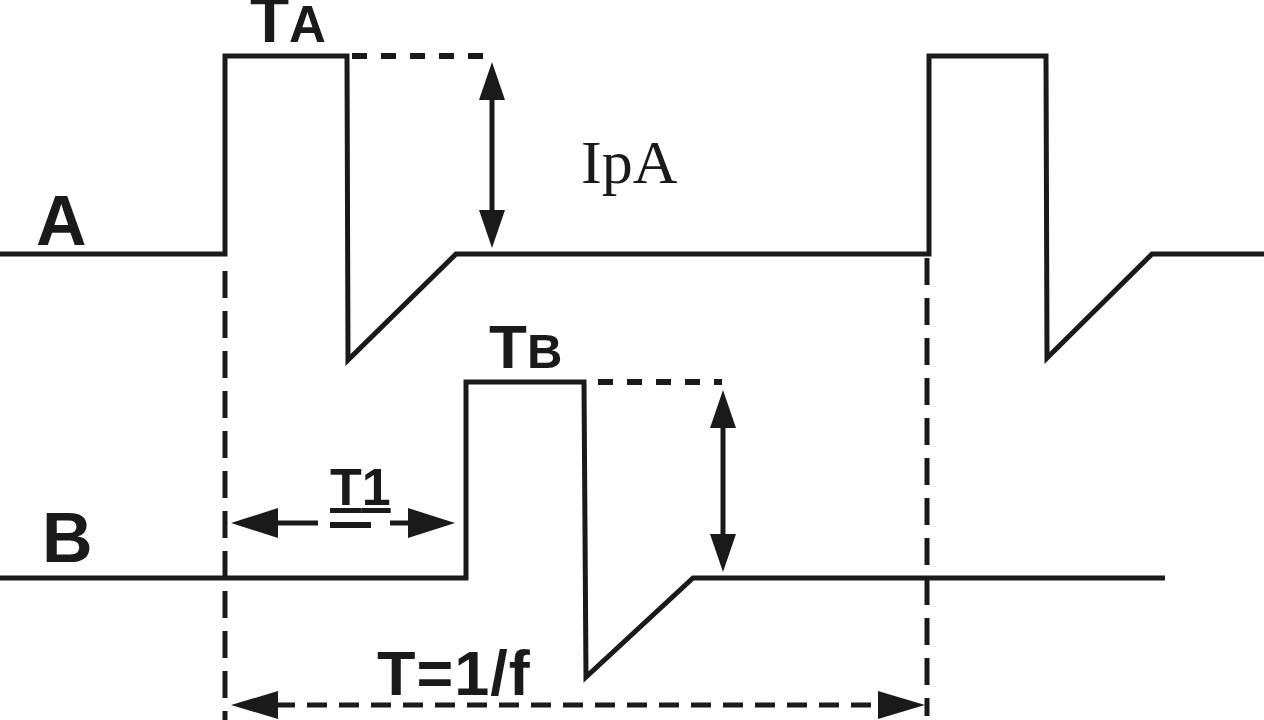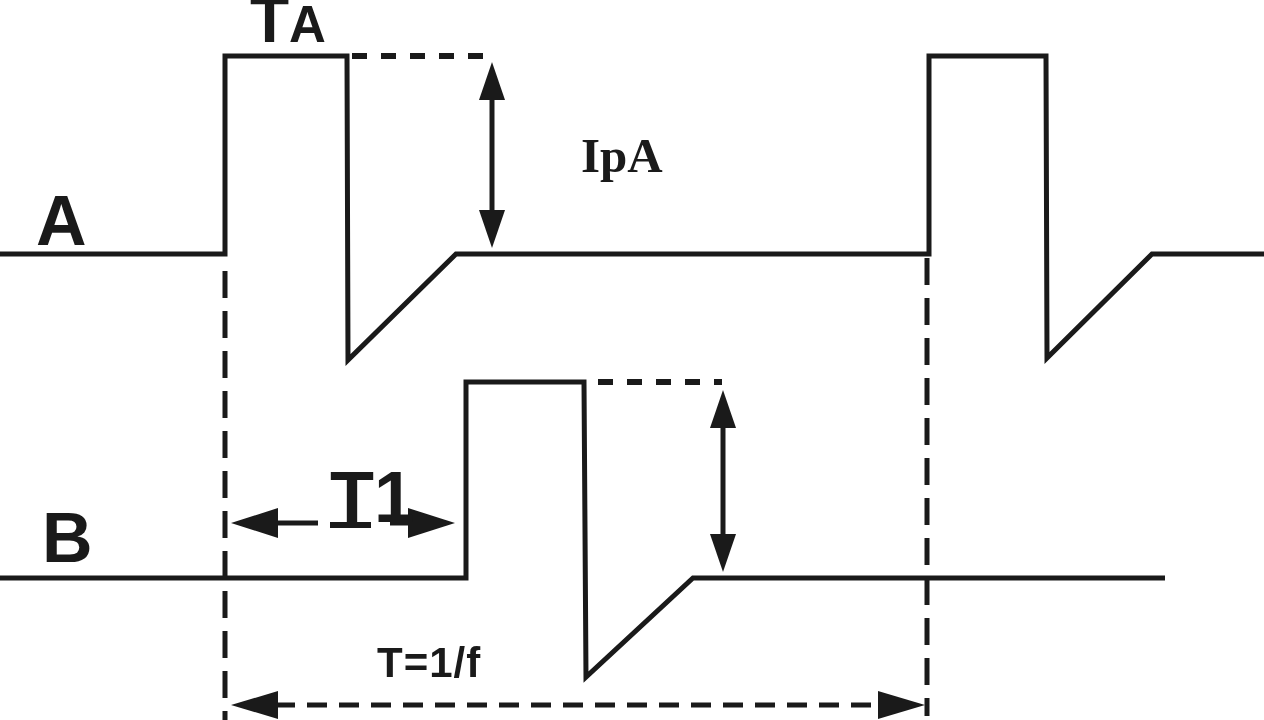--- a/index.html
+++ b/index.html
@@ -18,23 +18,23 @@
     white-space:nowrap;
     user-select:none;
   }
   .sans-b{font-family:"Liberation Sans",sans-serif;font-weight:700;}
   .serif-n{font-family:"Liberation Serif",serif;font-weight:400;}
   .ch{font-size:70px;}
   .pw-main{font-size:64px;}
   .pw-sub{font-size:51px;}
   .pw-main-b{font-size:62px;}
   .pw-sub-b{font-size:49px;}
-  .t1{font-size:72px;}
-  .peak{font-size:49px;font-weight:bold;}
-  .period{font-size:42px;letter-spacing:1px;text-align:center;}
+  .t1{font-size:52px;text-decoration:underline;}
+  .peak{font-size:62px;}
+  .period{font-size:63px;letter-spacing:1px;text-align:center;}
   .bar{position:absolute;background:#1a1a1a;}
 </style>
 </head>
 <body>
 
 <div id="stage">
 
   <svg id="wave-svg" width="1264" height="720" viewBox="0 0 1264 720">
     <g stroke="#1a1a1a" fill="none" stroke-width="5">
 
@@ -78,20 +78,23 @@
   </svg>
 
   <div class="lbl sans-b ch" style="left:36px;top:186px">A</div>
 
   <div class="lbl sans-b ch" style="left:42px;top:503px">B</div>
 
   <div class="lbl sans-b" style="left:250px;top:-12px">
     <span class="pw-main">T</span><span class="pw-sub">A</span>
   </div>
 
+  <div class="lbl sans-b" style="left:489px;top:316px">
+    <span class="pw-main-b">T</span><span class="pw-sub-b">B</span>
+  </div>
 
   <div class="lbl sans-b t1" style="left:330px;top:461px">
     <span>T</span><span>1</span>
   </div>
   <div class="bar" style="left:330px;top:522px;width:41px;height:6px"></div>
 
   <div class="lbl serif-n peak" style="left:581px;top:131px">IpA</div>
 
 
   <div class="lbl sans-b period" style="left:377px;top:642px">T=1/f</div>

